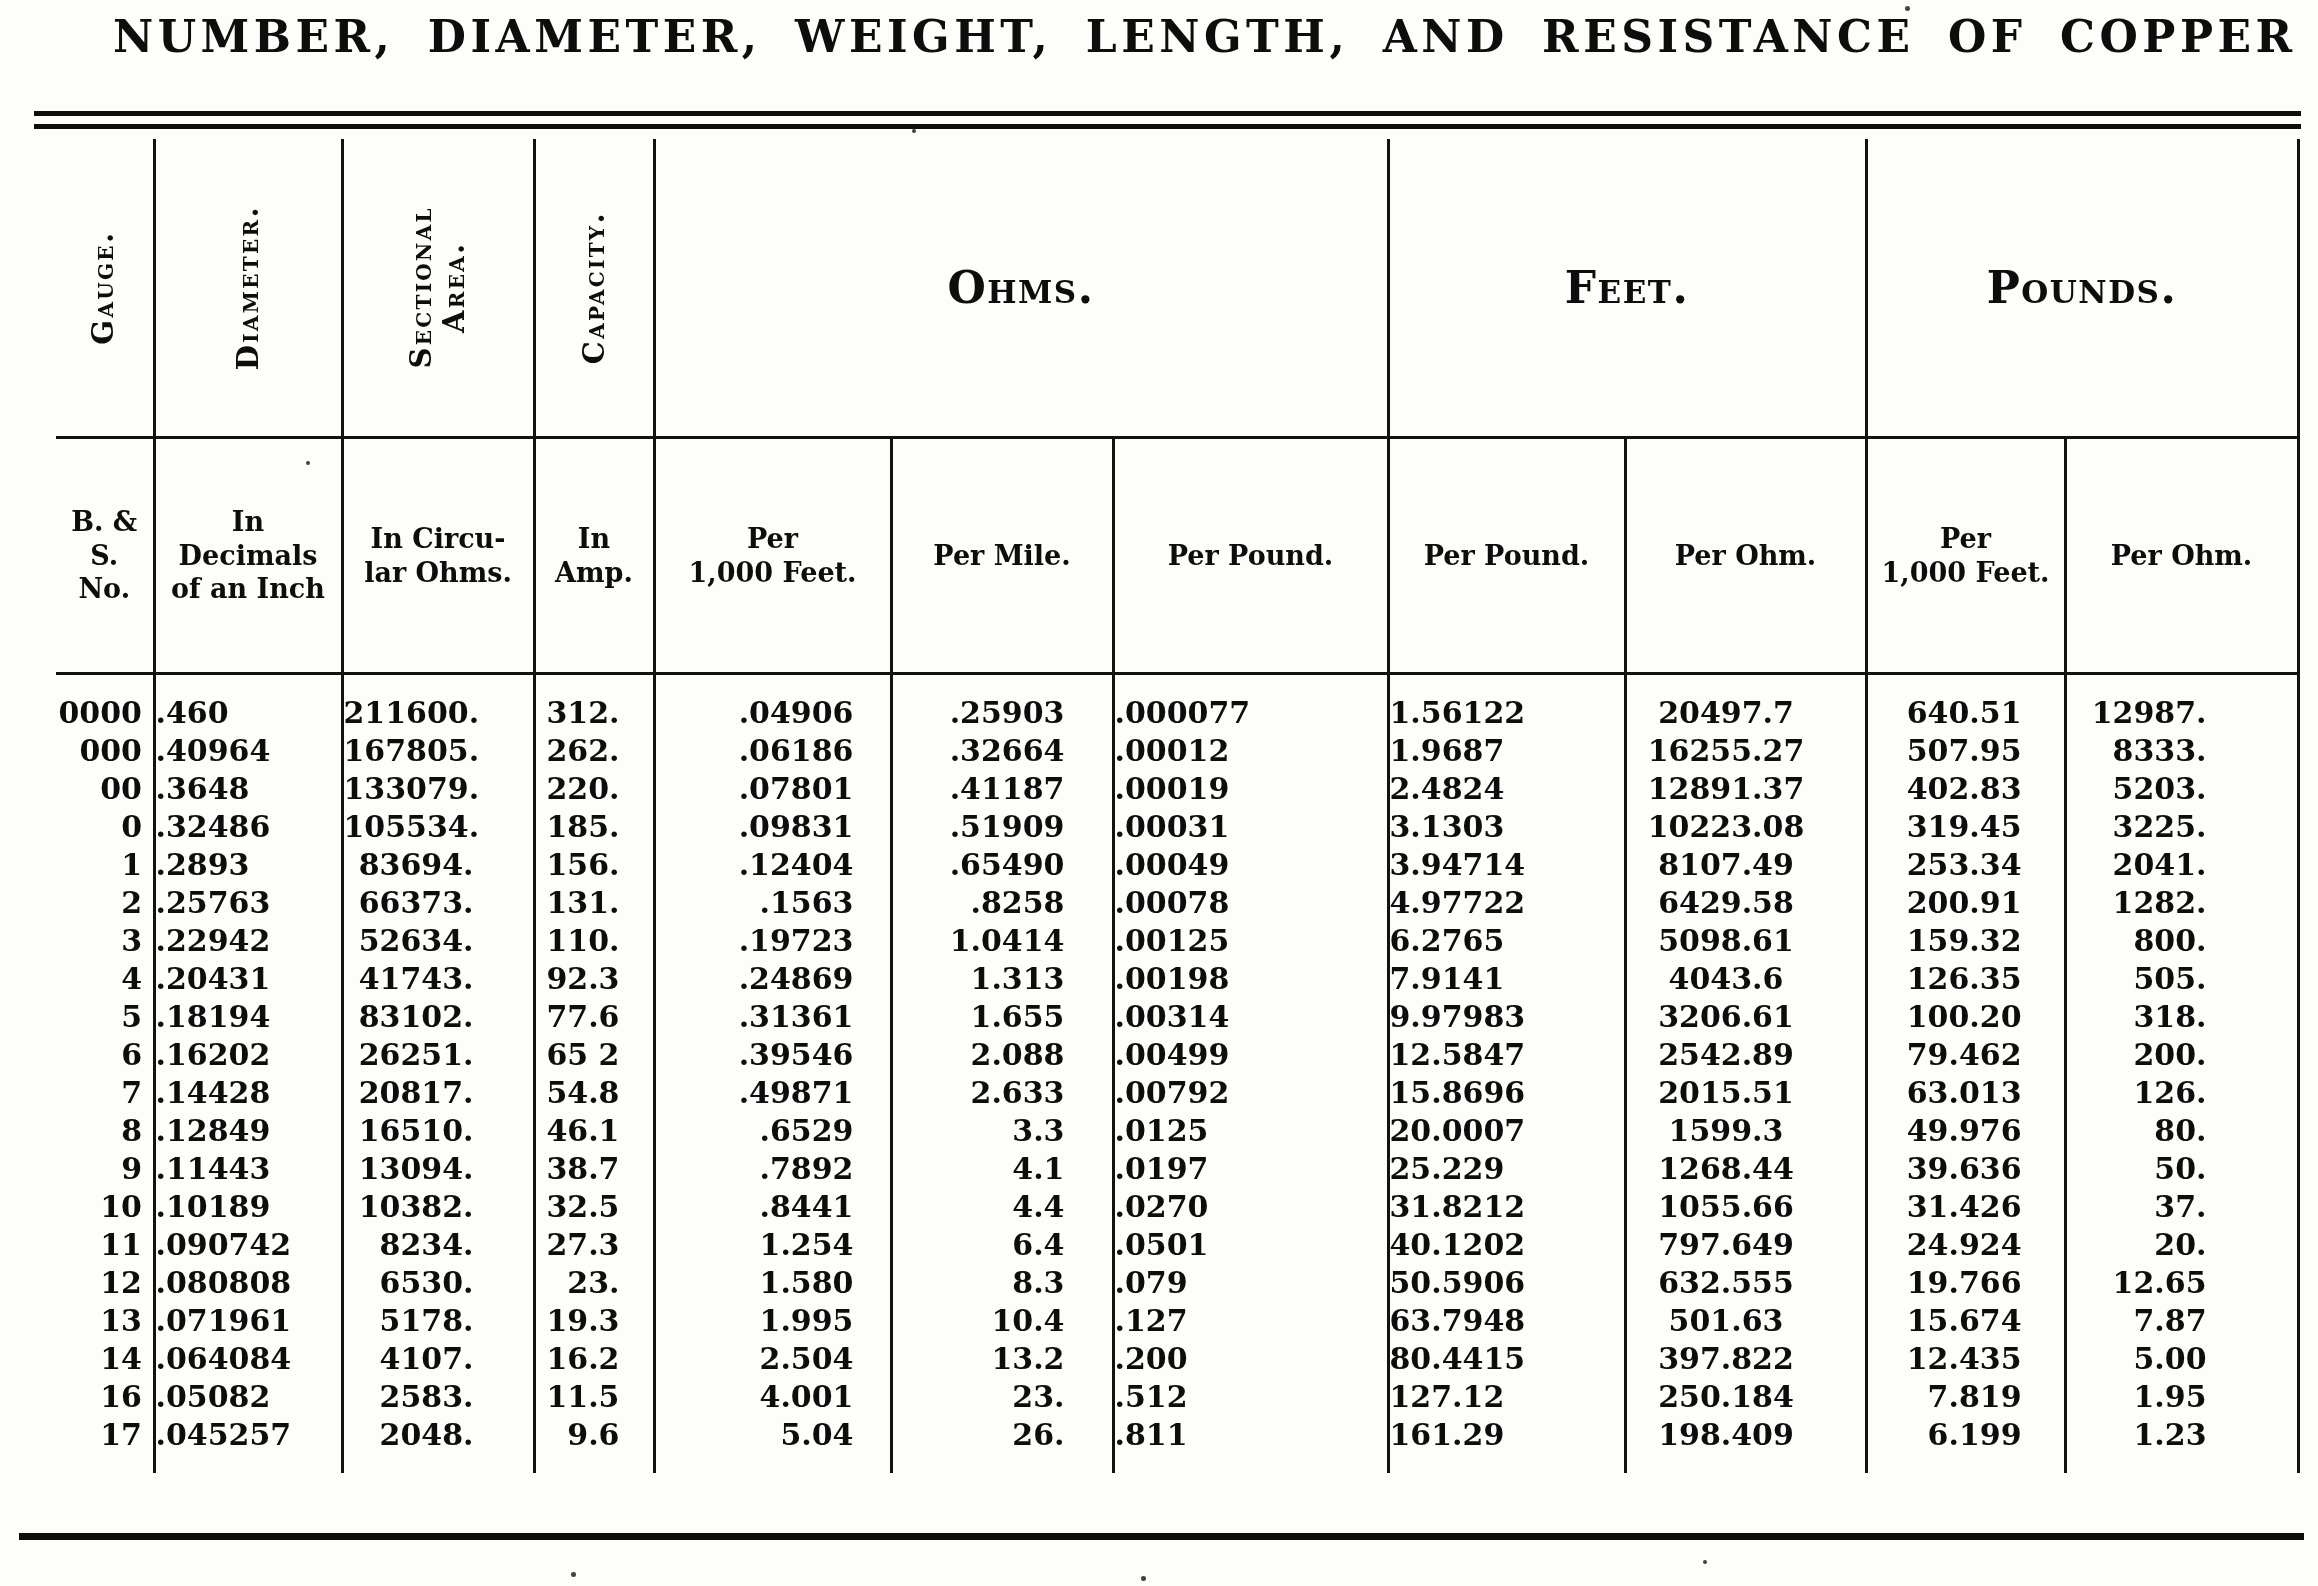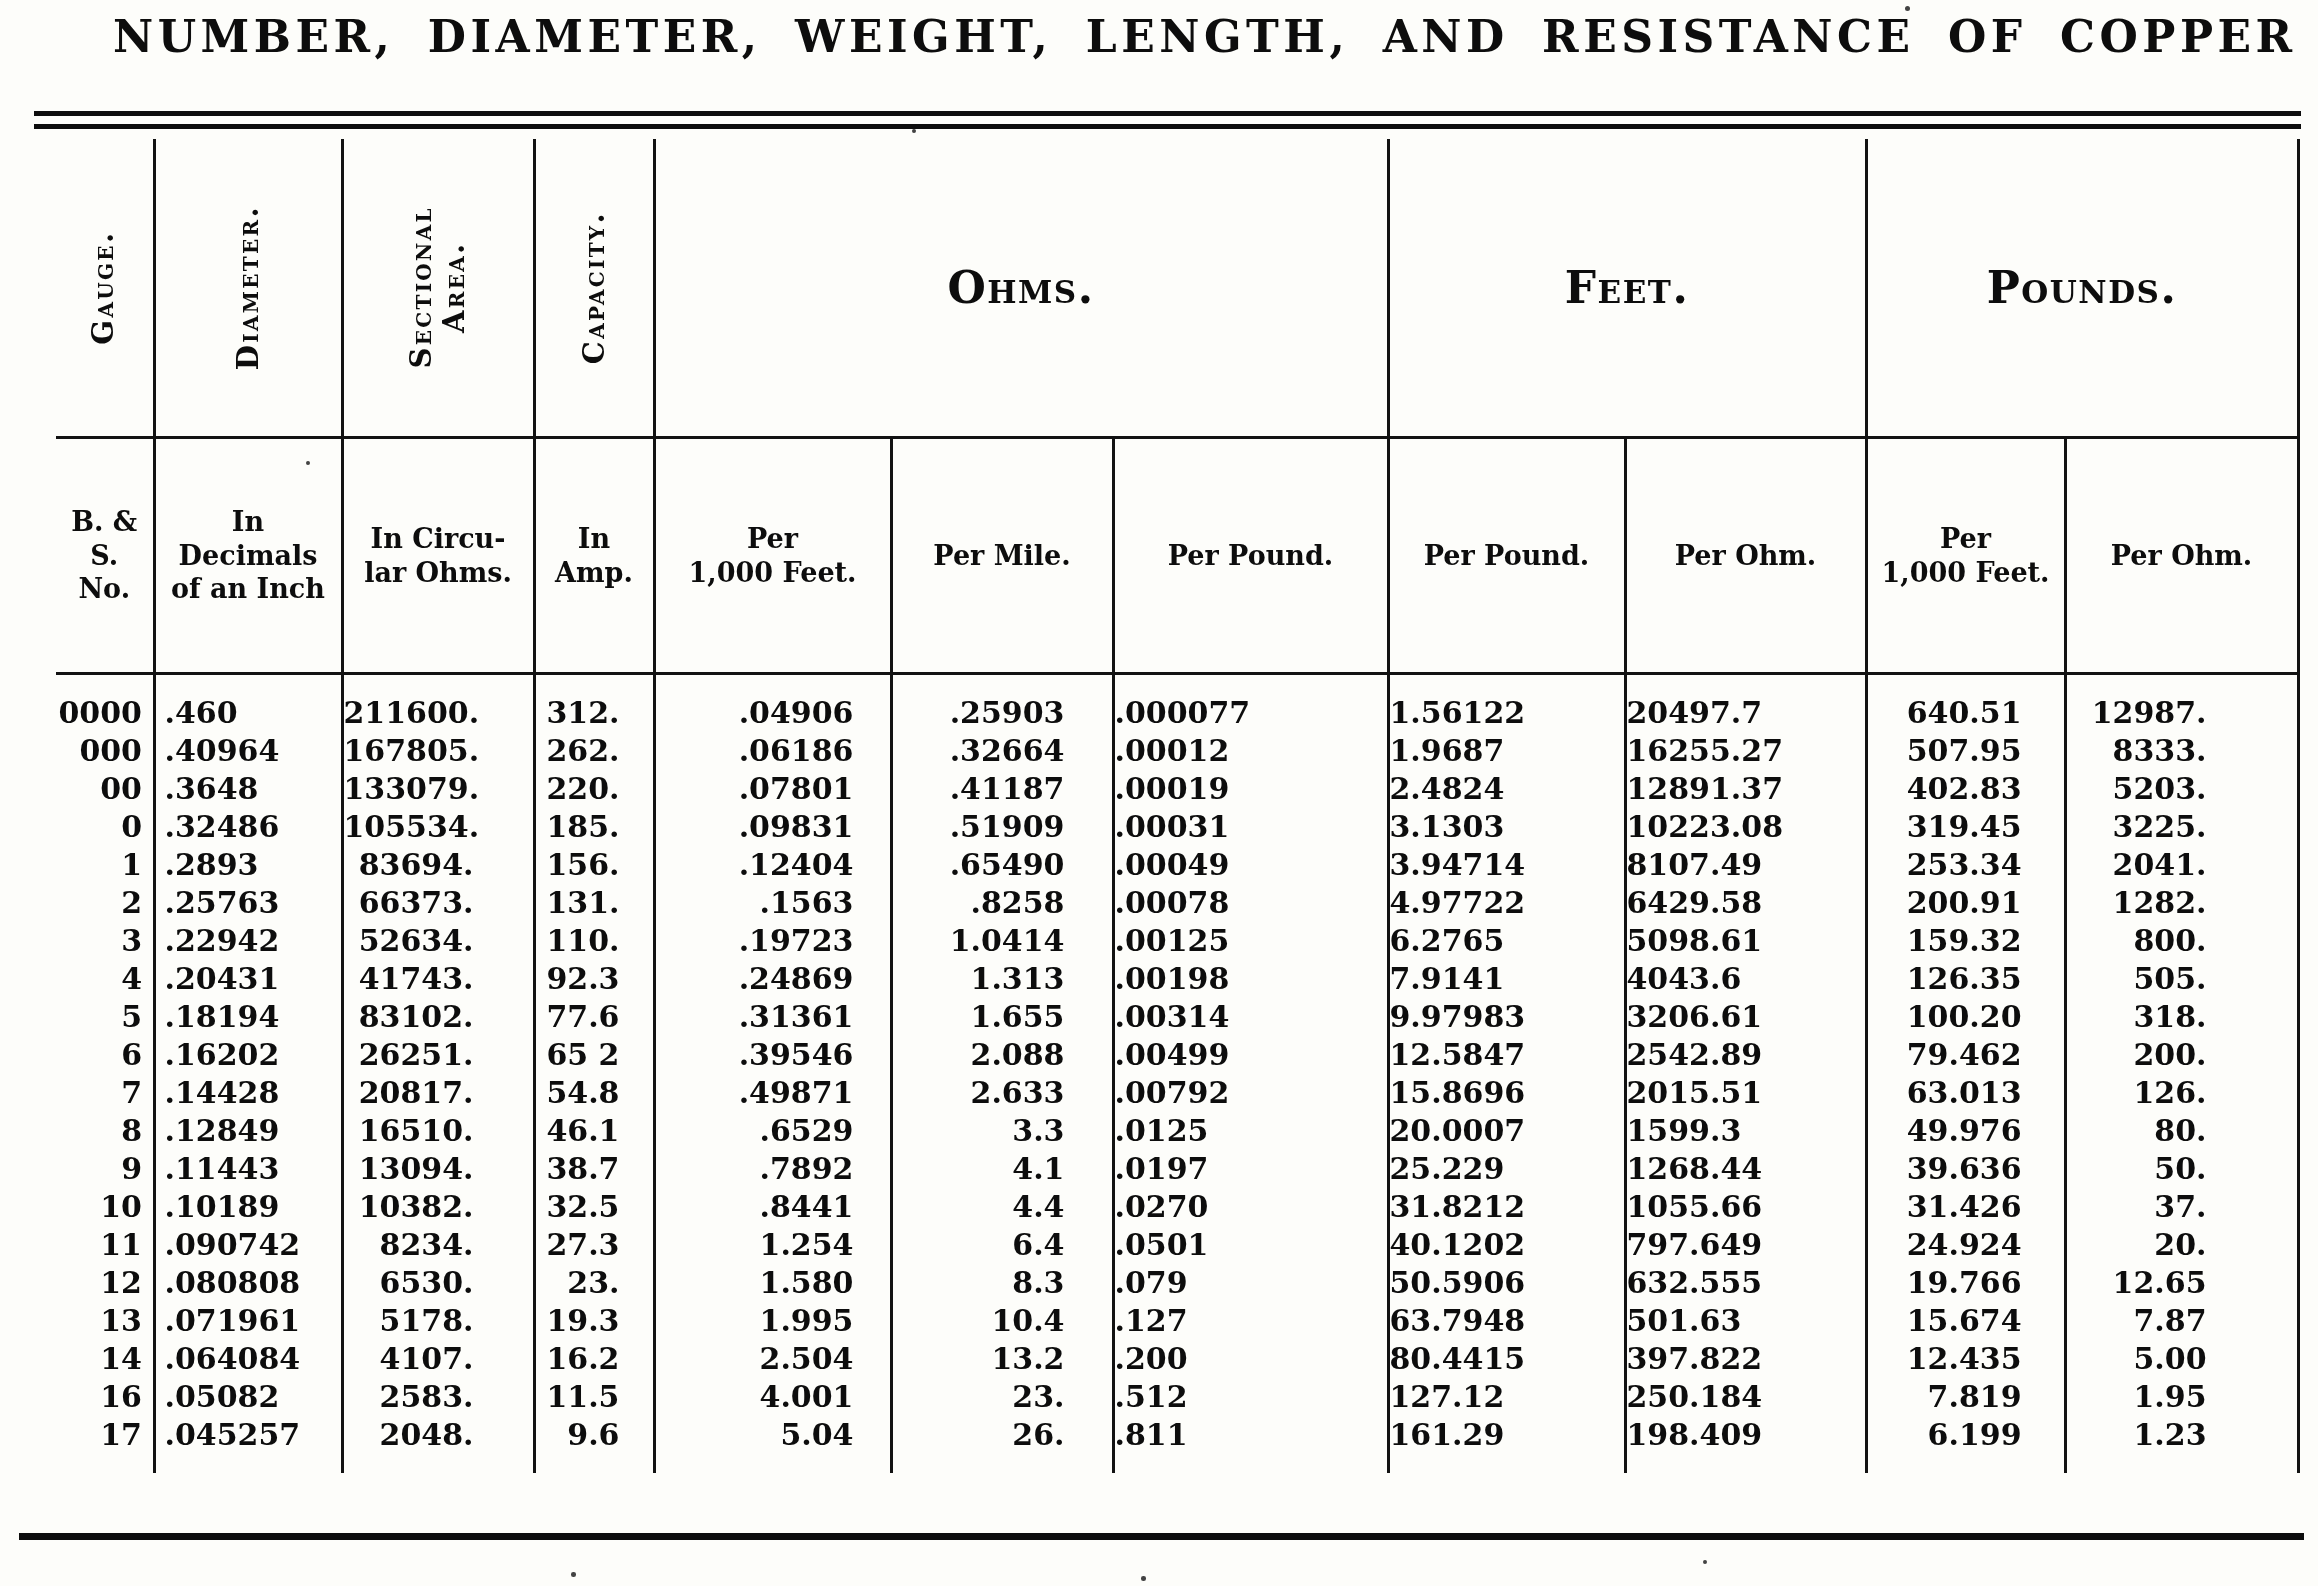--- a/index.html
+++ b/index.html
@@ -37,28 +37,28 @@
   
   tr.hrow2 th {
     height:233px; border-bottom:3.8px solid #121212; vertical-align:middle;
     text-align:center; font-size:27px; line-height:1.25; white-space:pre-line;
   }
 
   
   td.d { font-size:30px; height:38px; line-height:38px; white-space:pre; }
   tr.spacer td { height:19px; }
   .c0 { text-align:right; padding-right:10.5px; }
-  .c1 { text-align:left;  padding-left:9px;  }
+  .c1 { text-align:left;   }
   .c2 { text-align:right; padding-right:59px; }
   .c3 { text-align:right; padding-right:33px; }
   .c4 { text-align:right; padding-right:36px; }
   .c5 { text-align:right; padding-right:47px; }
   .c6 { text-align:left; padding-right:32px; }
   .c7 { padding-right:19.6px; }
-  .c8 { text-align:left; padding-right:39px; }
+  .c8 { text-align:center; padding-right:39px; }
   .c9 { text-align:right; padding-right:42px; }
   .c10{ text-align:right; padding-right:90px; }
 
   .speck { position:absolute; background:#222; border-radius:50%; opacity:.85; }
 </style>
 </head>
 <body>
 
 <div class="page">
 

